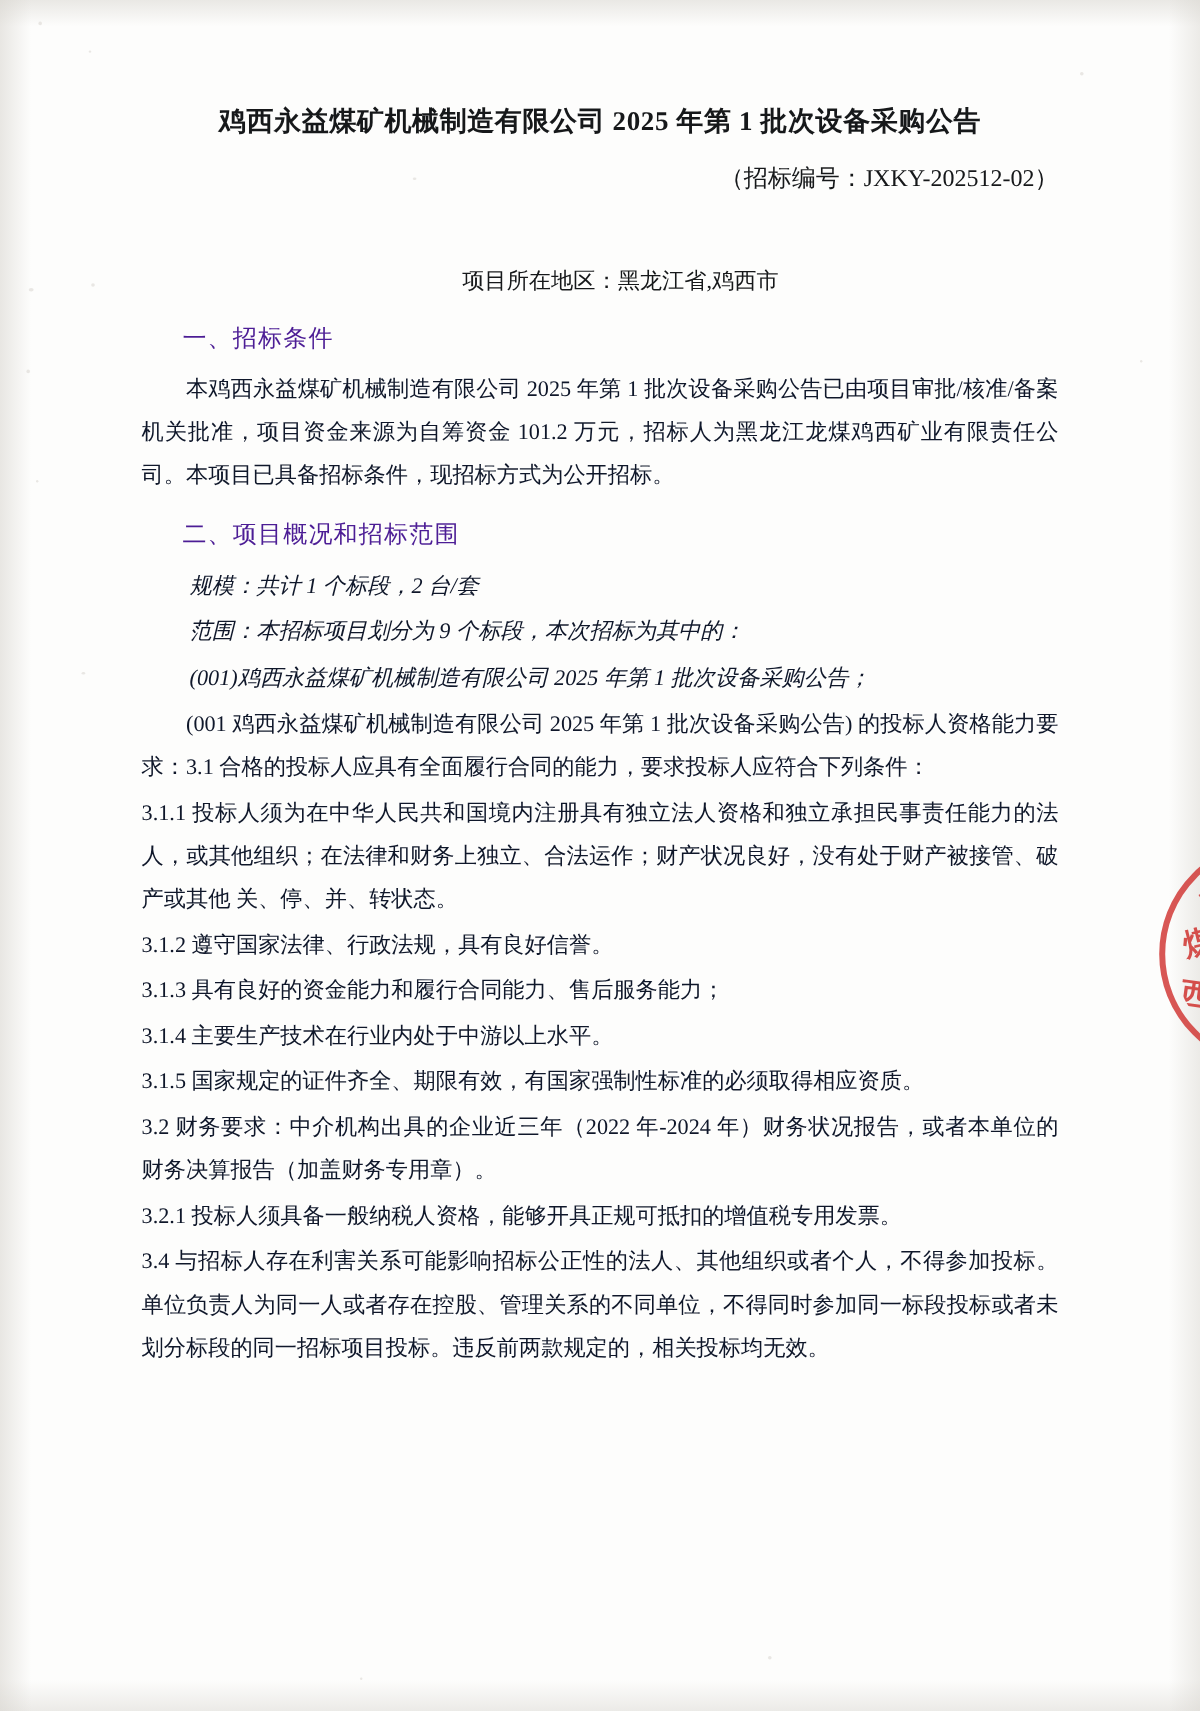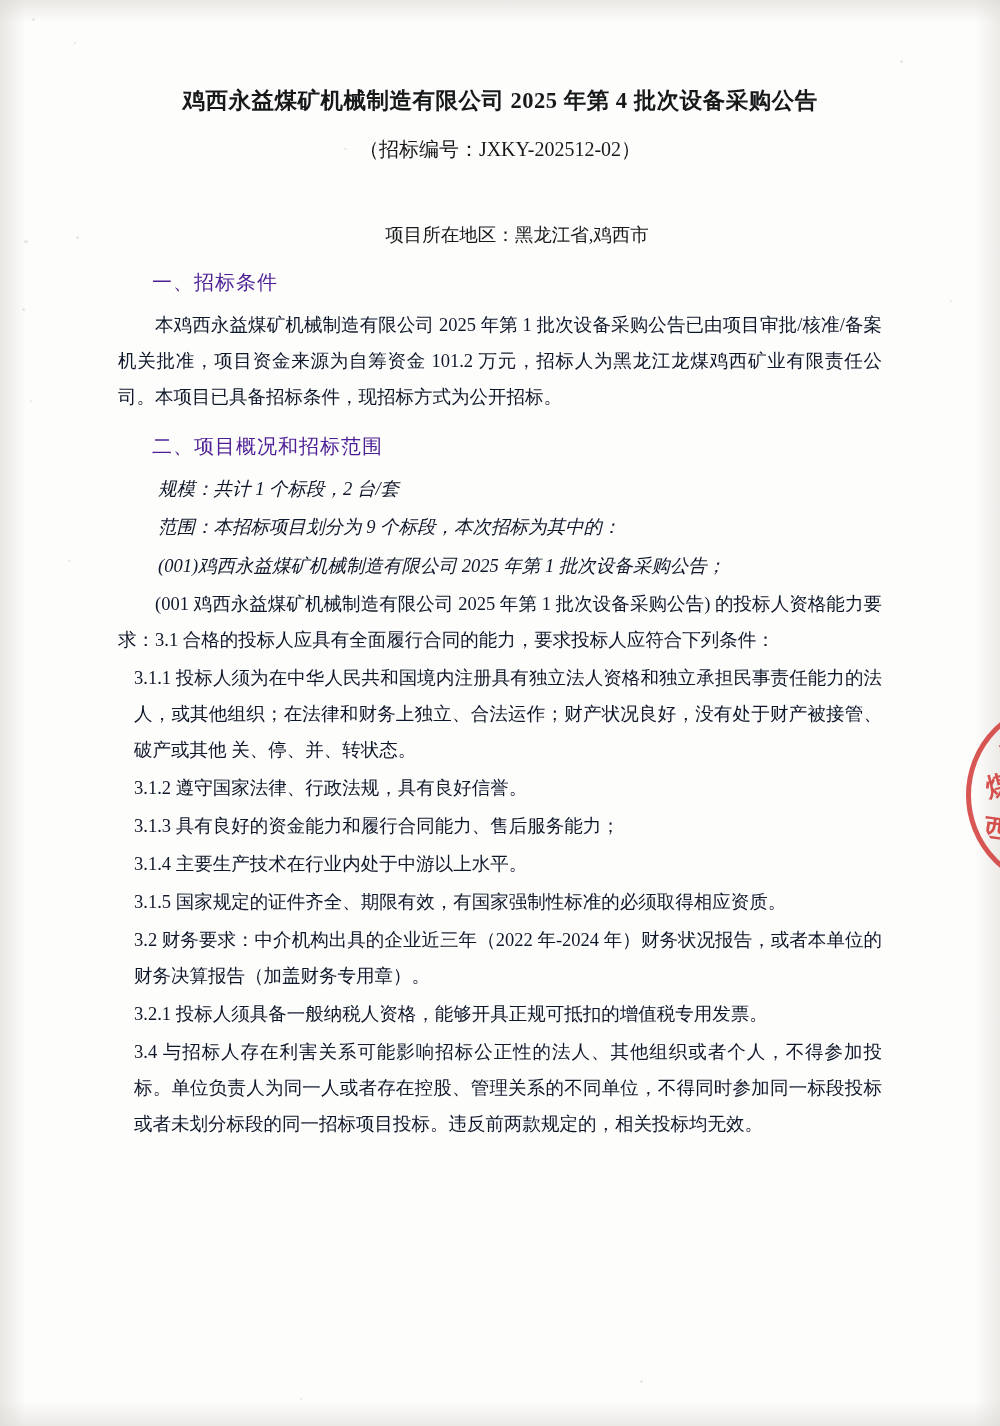--- a/index.html
+++ b/index.html
@@ -33,21 +33,21 @@
   .doc-title {
     text-align: center;
     font-size: 22.5px;
     font-weight: bold;
     letter-spacing: .5px;
     color: #16181a;
     margin: 0 0 16px 0;
     line-height: 1.5;
   }
   .doc-subtitle {
-    text-align: center;
+    text-align: right;
     font-size: 20px;
     color: #16181a;
     margin: 0 0 56px 0;
     line-height: 1.5;
   }
   .meta-line {
     font-size: 18.5px;
     color: #16181a;
     margin: 0 0 14px 34px;
     line-height: 1.7;
@@ -70,21 +70,21 @@
     text-justify: inter-ideograph;
   }
   .para.indent {
     text-indent: 2em;
   }
   .para.indent-sm {
     margin-left: 40px;
     font-style: italic;
   }
   .para.hang {
-    margin-left: 16px;
+    margin-left: 0;
   }
   
   .seal {
     position: absolute;
     left: 966px;
     top: 700px;
     width: 190px;
     height: 190px;
     border: 5px solid #d0322f;
     border-radius: 50%;
@@ -159,21 +159,21 @@
   <div class="speck" style="left:30px;  top:400px; width:2px; height:2px;"></div>
   <div class="speck" style="left:68px;  top:560px; width:3px; height:2px;"></div>
   <div class="speck" style="left:900px; top:60px;  width:3px; height:3px;"></div>
   <div class="speck" style="left:950px; top:300px; width:2px; height:2px;"></div>
   <div class="speck" style="left:640px; top:1380px;width:3px; height:3px;"></div>
   <div class="speck" style="left:300px; top:1398px;width:2px; height:2px;"></div>
   <div class="speck" style="left:344px; top:148px; width:3px; height:2px;"></div>
 
   <div class="doc-body">
 
-    <h1 class="doc-title">鸡西永益煤矿机械制造有限公司 2025 年第 4 批次设备采购公告</h1>
+    <h1 class="doc-title">鸡西永益煤矿机械制造有限公司 2025 年第 1 批次设备采购公告</h1>
     <div class="doc-subtitle">（招标编号：JXKY-202512-02）</div>
 
     <div class="meta-line">项目所在地区：黑龙江省,鸡西市</div>
 
     <div class="section-head">一、招标条件</div>
     <p class="para indent">本鸡西永益煤矿机械制造有限公司 2025 年第 1 批次设备采购公告已由项目审批/核准/备案机关批准，项目资金来源为自筹资金 101.2 万元，招标人为黑龙江龙煤鸡西矿业有限责任公司。本项目已具备招标条件，现招标方式为公开招标。</p>
 
     <div class="section-head">二、项目概况和招标范围</div>
     <p class="para indent-sm">规模：共计 1 个标段，2 台/套</p>
     <p class="para indent-sm">范围：本招标项目划分为 9 个标段，本次招标为其中的：</p>

